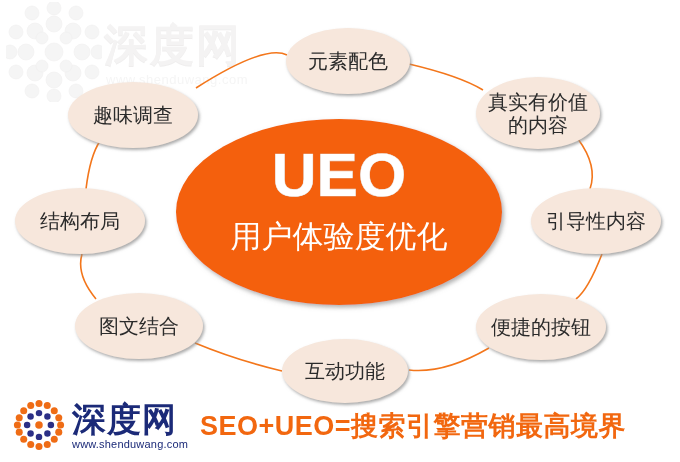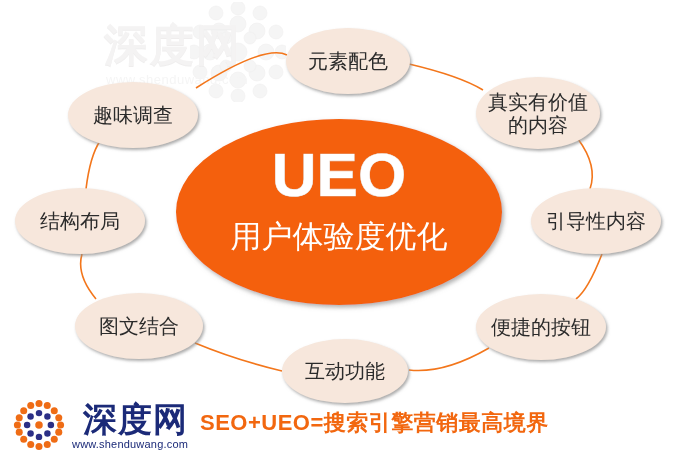--- a/index.html
+++ b/index.html
@@ -9,21 +9,20 @@
   }
   body {
     font-family: "Liberation Sans", "DejaVu Sans", sans-serif;
   }
   #stage {
     position: relative;
     width: 680px;
     height: 462px;
     background: #ffffff;
     overflow: hidden;
-    text-align: right;
   }
 
   
   #watermark {
     position: absolute;
     left: 6px;
     top: 2px;
     width: 280px;
     height: 108px;
     opacity: 0.55;
@@ -91,21 +90,21 @@
   #brand-url {
     font-size: 11px;
     color: #1b2a78;
     letter-spacing: 0.2px;
     margin-top: 2px;
   }
   #tagline {
     position: absolute;
     left: 200px;
     top: 14px;
-    font-size: 22px;
+    font-size: 27px;
     font-weight: bold;
     color: #f2670f;
     letter-spacing: 0.5px;
     white-space: nowrap;
   }
 </style>
 </head>
 <body>
 
 <div id="stage">

